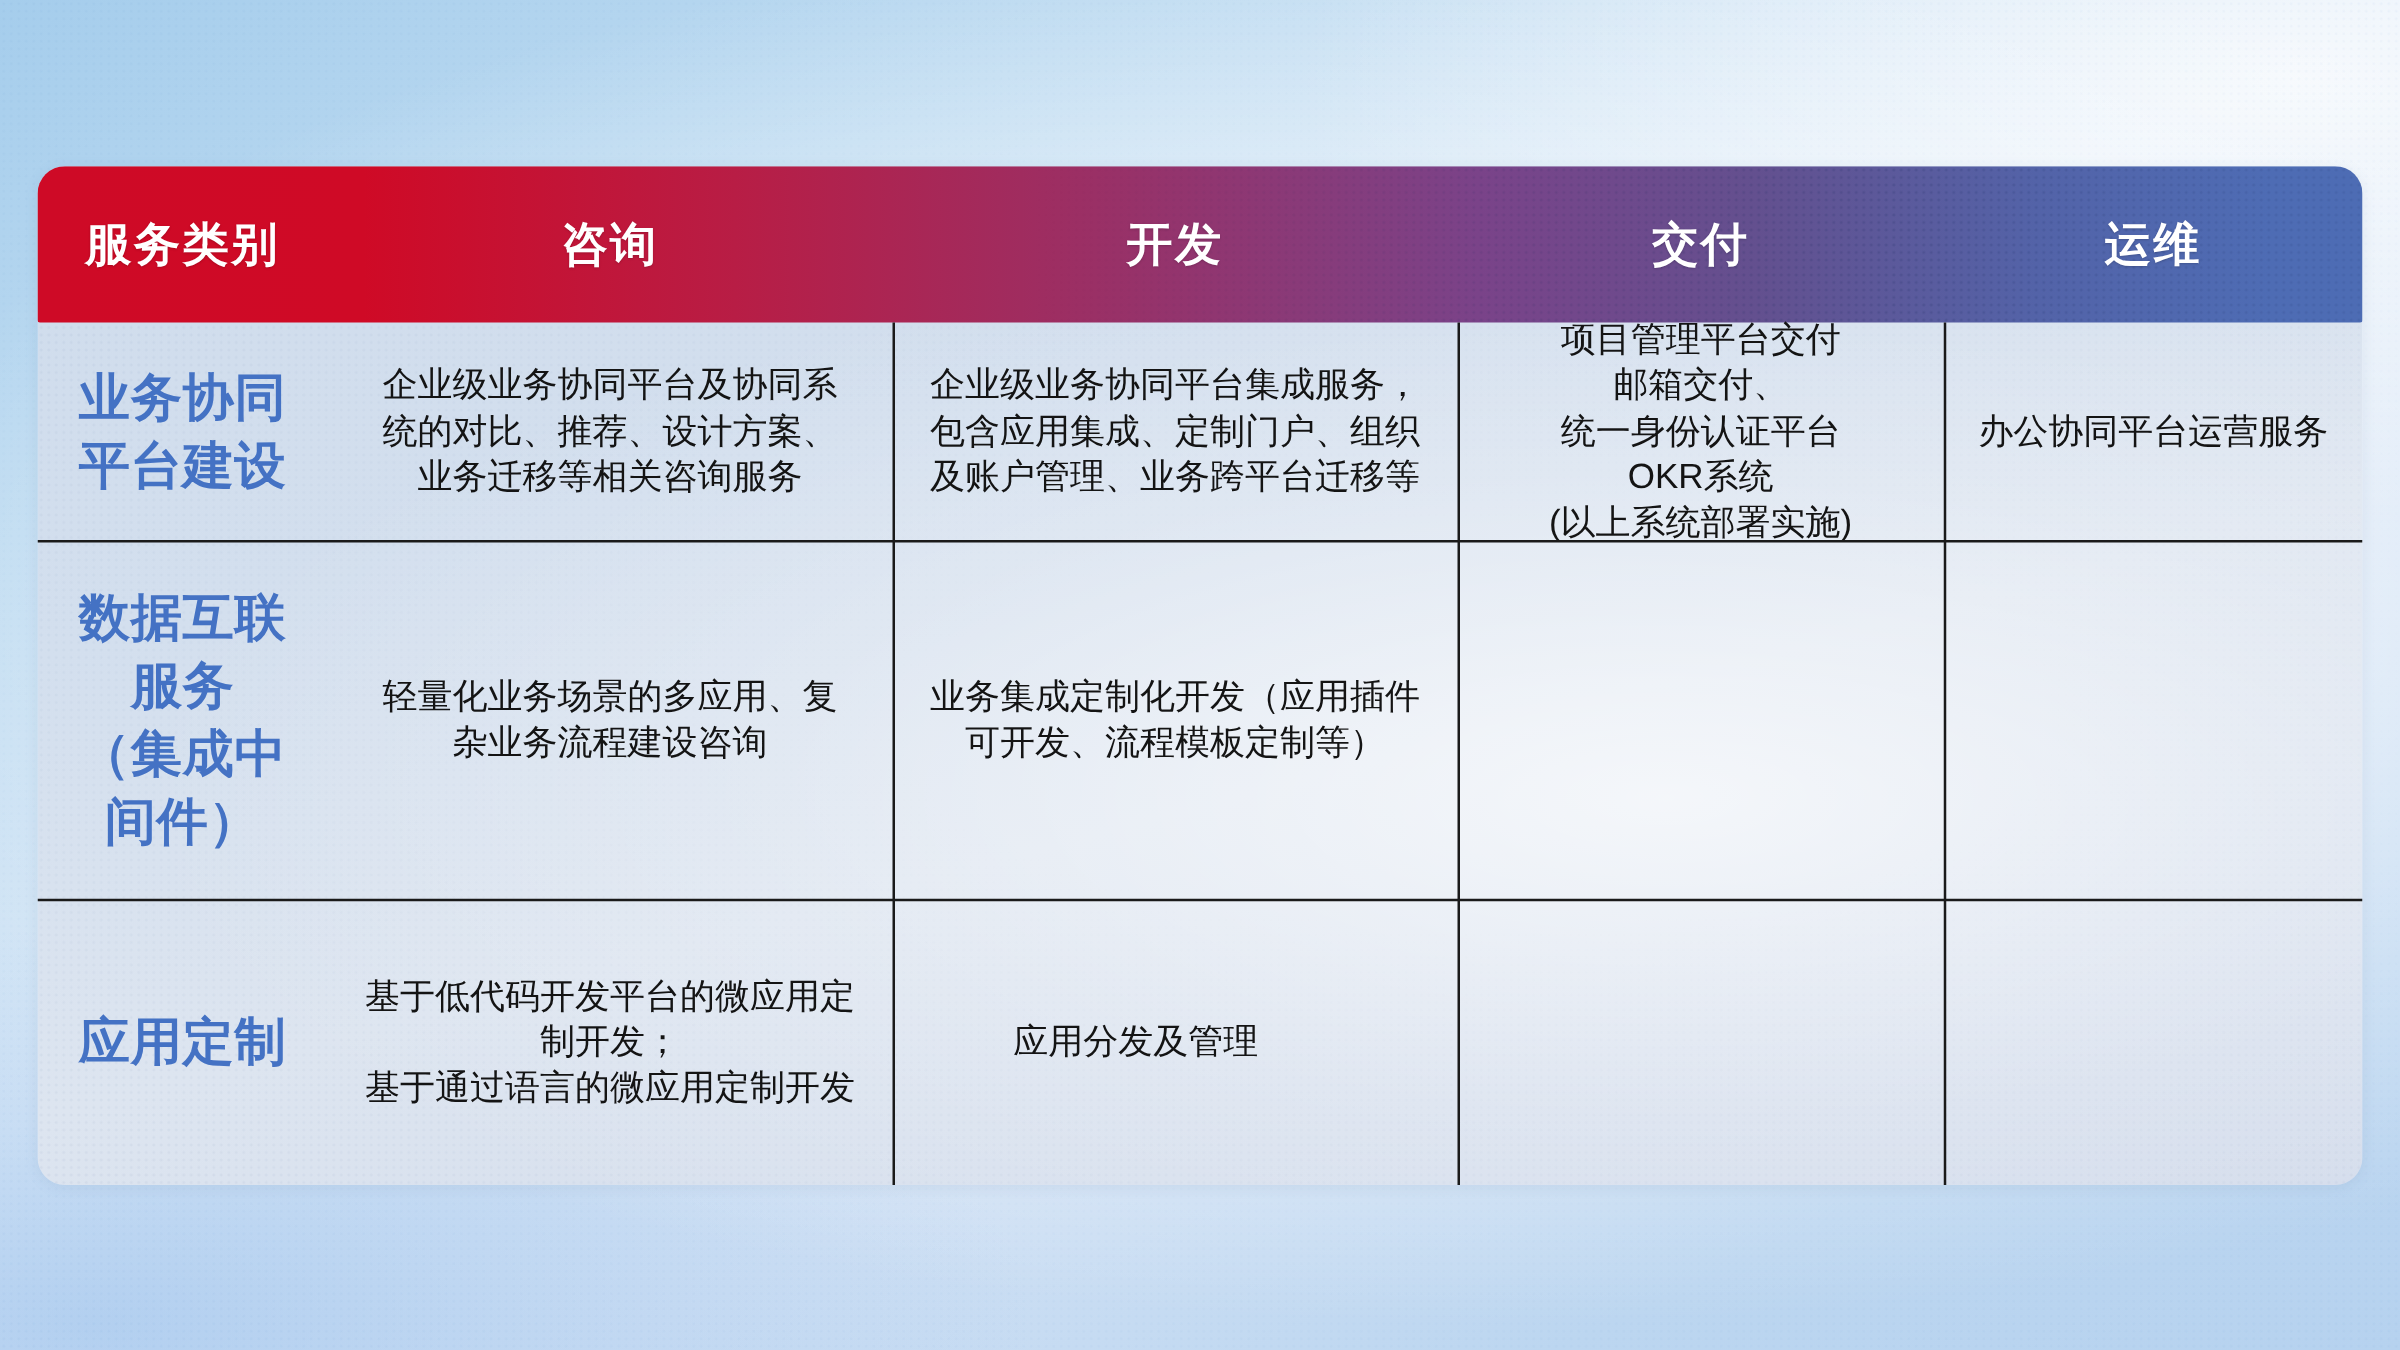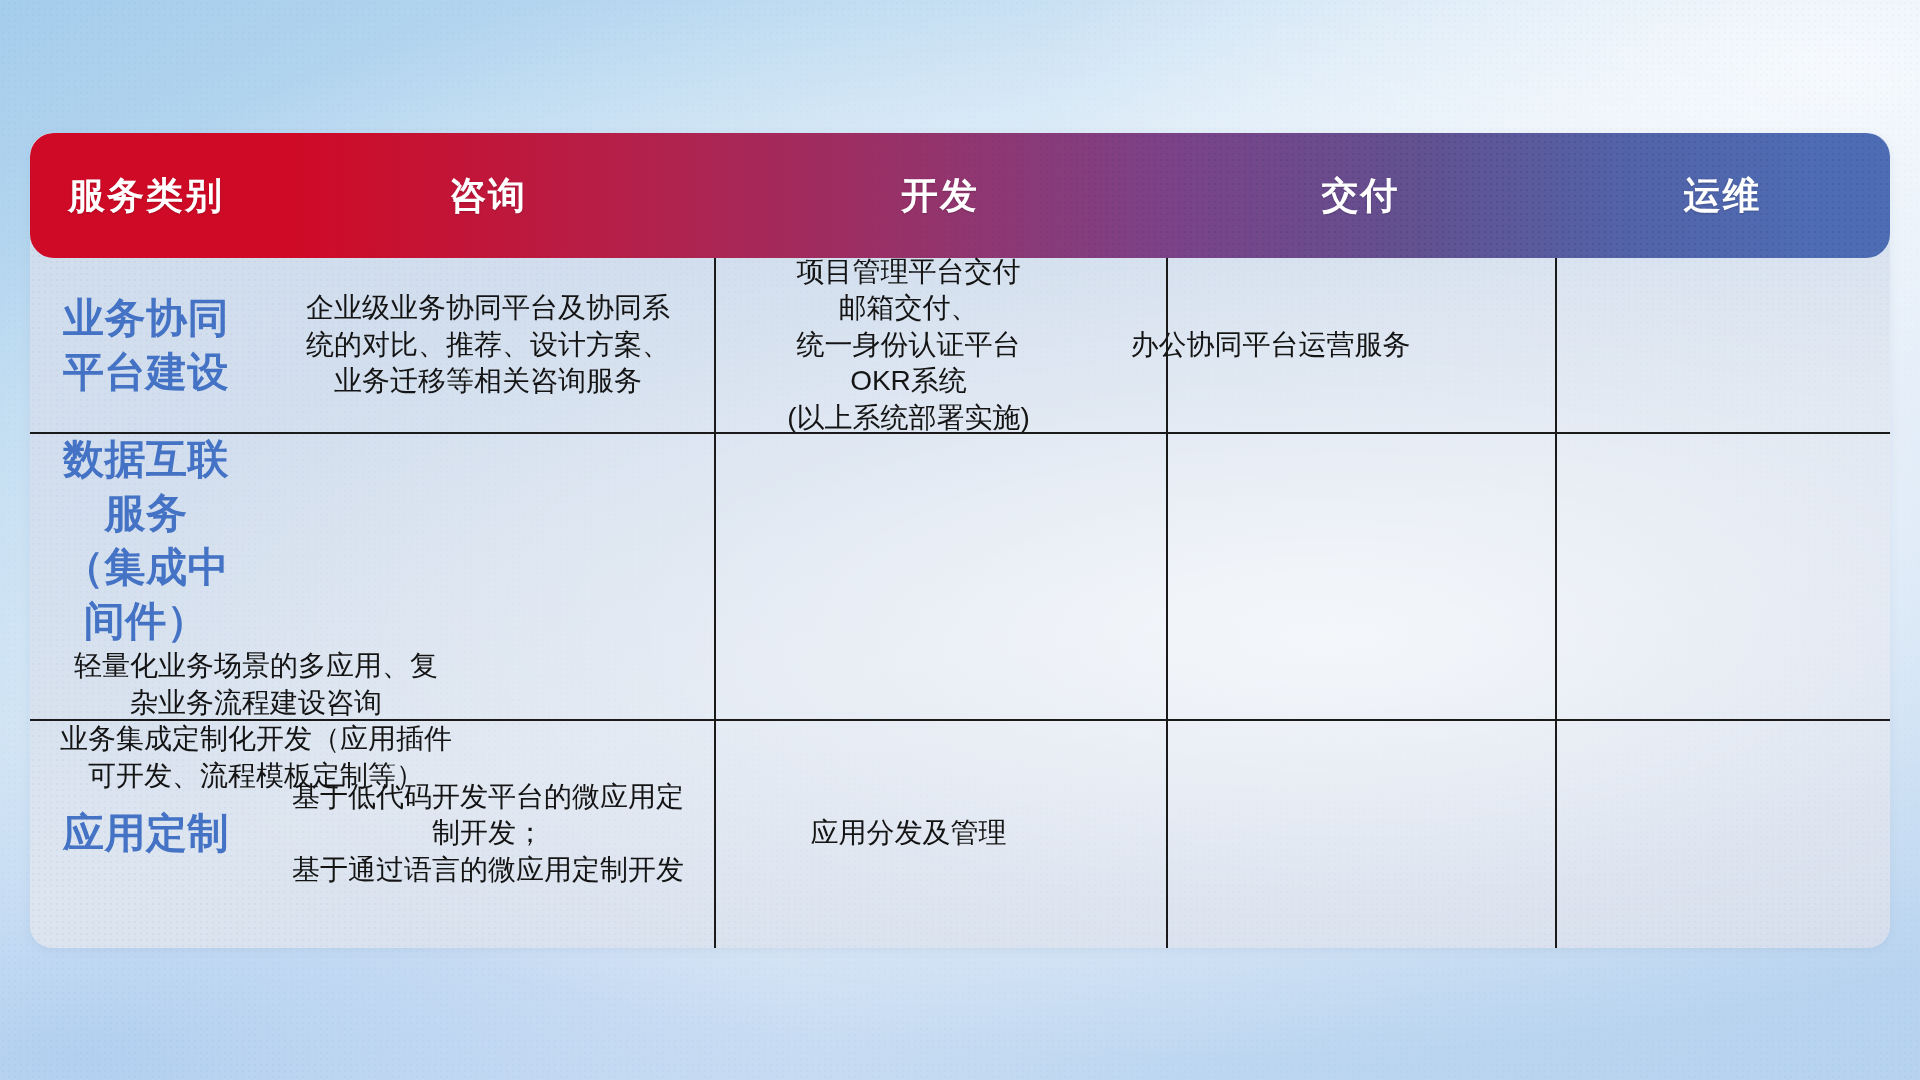--- a/index.html
+++ b/index.html
@@ -43,21 +43,21 @@
     background-size:6px 6px;
     opacity:.5;
     -webkit-mask-image:radial-gradient(100% 80% at 62% 55%, rgba(0,0,0,0) 22%, rgba(0,0,0,.85) 85%);
             mask-image:radial-gradient(100% 80% at 62% 55%, rgba(0,0,0,0) 22%, rgba(0,0,0,.85) 85%);
     pointer-events:none;
   }
 
   
   #header{
     position:absolute;left:0;top:0;width:1860px;height:125px;
-    border-radius:24px;
+    border-radius:2px;
     background:linear-gradient(90deg,
         #ce0a26 0%, #cf0a26 14%, #b81d45 30%, #95336b 48%,
         #7a4389 62%, #63508f 74%, #5363a8 86%, #4e6cb4 96%, #4d6cb4 100%);
     display:flex;align-items:center;
     overflow:hidden;
   }
   #headerdots{
     position:absolute;inset:0;
     background-image:radial-gradient(rgba(20,40,90,.30) 1px, rgba(0,0,0,0) 1.3px);
     background-size:6px 6px;
@@ -72,21 +72,21 @@
     text-align:center;
     text-shadow:0 1px 2px rgba(0,0,0,.18);
   }
 
   
   #grid{
     position:absolute;left:0;top:125px;width:1860px;height:690px;
   }
   .row{position:absolute;left:0;width:1860px;display:flex;}
   #row0{top:0;height:174px;}
-  #row1{top:174px;height:287px;flex-direction:column;}
+  #row1{top:174px;height:287px;}
   #row2{top:461px;height:229px;}
 
   .cell{
     position:relative;
     display:flex;align-items:center;justify-content:center;
     text-align:center;
     color:#141414;
     font-size:28px;
     line-height:1.30;
     padding:0 14px;
@@ -132,20 +132,23 @@
   </div>
 
   <div id="grid">
 
     <div class="row" id="row0">
       <div class="cell c0 catlabel">业务协同
 平台建设</div>
       <div class="cell c1">企业级业务协同平台及协同系
 统的对比、推荐、设计方案、
 业务迁移等相关咨询服务</div>
+      <div class="cell c2">企业级业务协同平台集成服务，
+包含应用集成、定制门户、组织
+及账户管理、业务跨平台迁移等</div>
       <div class="cell c3">项目管理平台交付
 邮箱交付、
 统一身份认证平台
 OKR系统
 (以上系统部署实施)</div>
       <div class="cell c4">办公协同平台运营服务</div>
     </div>
 
     <div class="row" id="row1">
       <div class="cell c0 catlabel">数据互联服务

